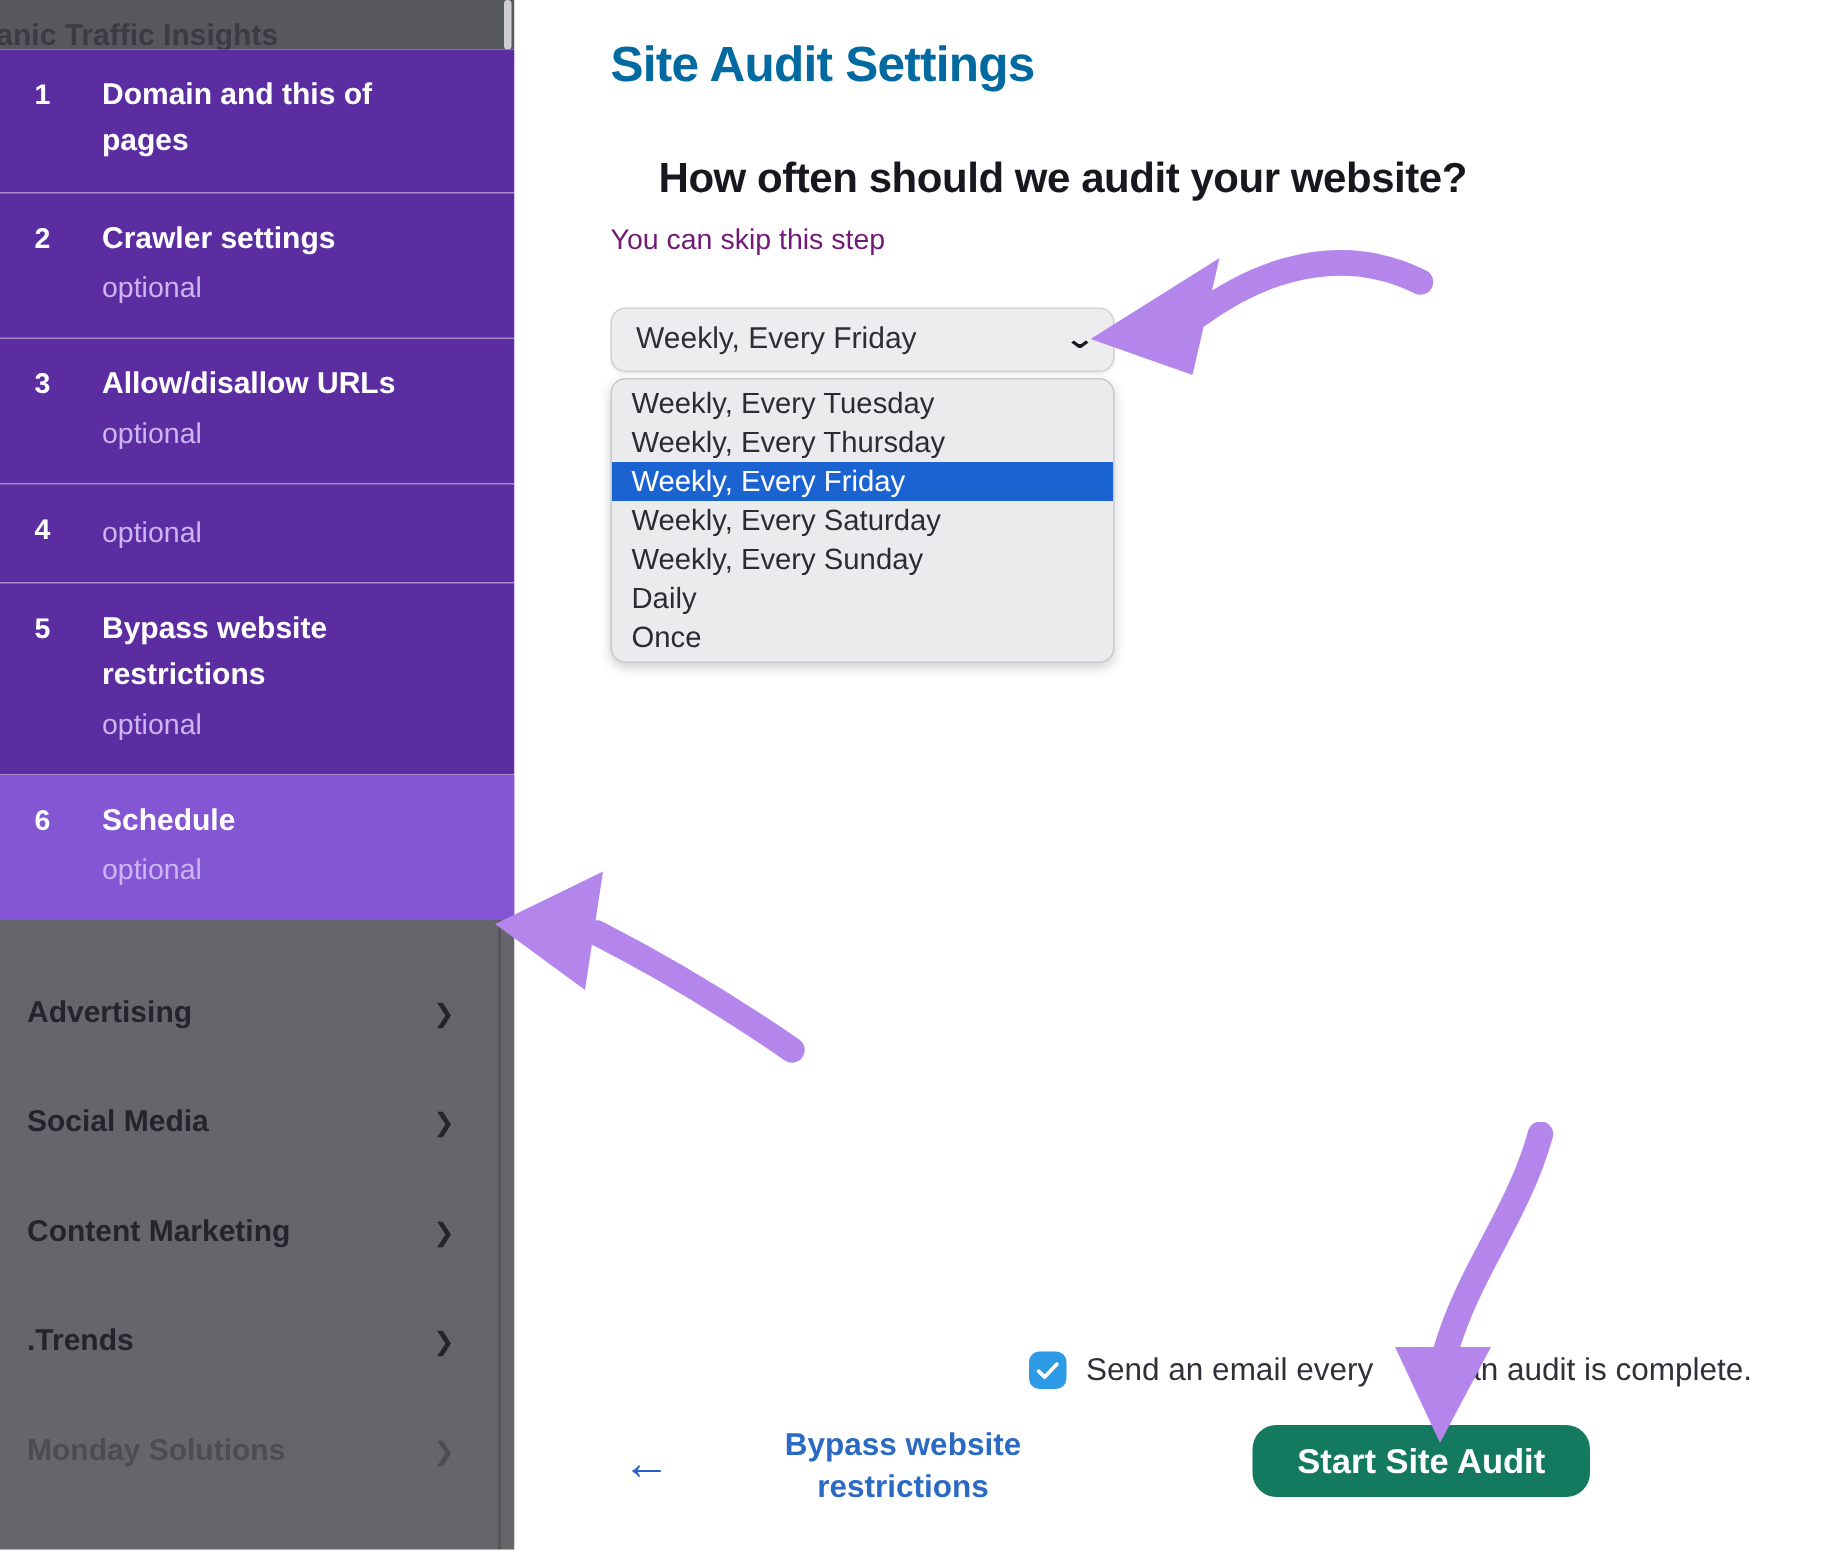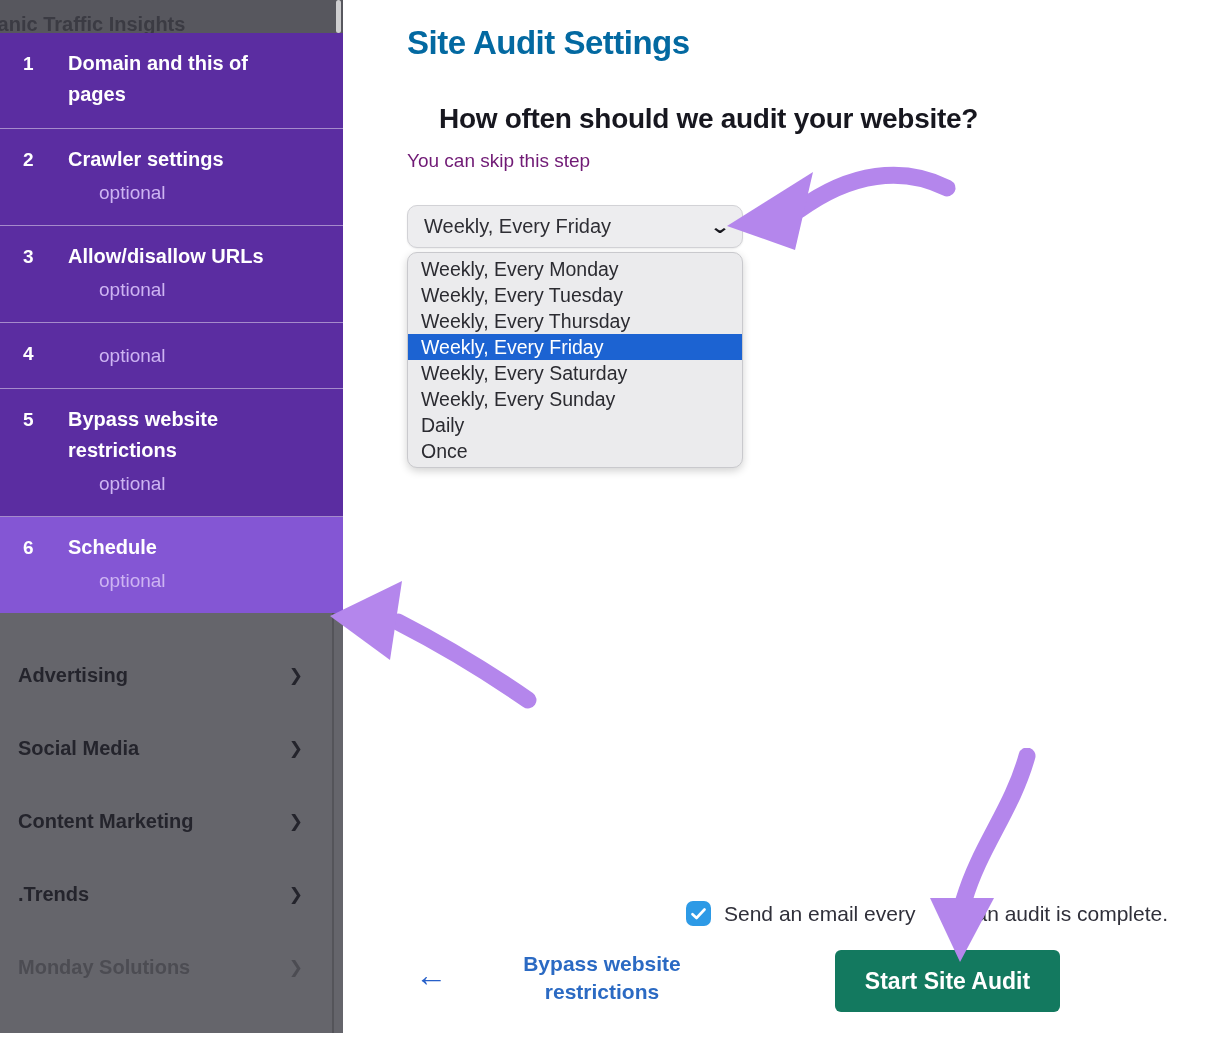--- a/index.html
+++ b/index.html
@@ -32,21 +32,21 @@
   .step.active { background:#8456d4; }
   .step .num {
     width:68px; padding-left:23px; flex:0 0 68px;
     font-size:19px; font-weight:bold; color:#ffffff; line-height:31px;
   }
   .step .texts { width:232px; }
   .step .label {
     font-size:20px; font-weight:bold; color:#ffffff; line-height:31px;
   }
   .step .optional {
-    font-size:19px; color:#cdb4f2; line-height:29px; margin-top:3px;margin-left:31px;
+    font-size:19px; color:#cdb4f2; line-height:29px; margin-top:3px;
   }
   .menu {
     background:#65656b; height:420px; padding-top:26px; position:relative;
   }
   .menu .inner-line {
     position:absolute; right:9px; top:0; bottom:0; width:2px;
     background:rgba(0,0,0,0.16);
   }
   .menu-item {
     height:73px; display:flex; align-items:center; justify-content:space-between;
@@ -99,22 +99,22 @@
   .email-gap { width:60px; }
   .back-btn {
     position:absolute; left:72px; top:957px;
     font-size:32px; font-weight:bold; color:#2760c9; cursor:pointer;
   }
   .bypass-link {
     position:absolute; left:158px; top:950px; width:202px; text-align:center;
     font-size:21px; font-weight:bold; color:#2b6ac3; line-height:28px; cursor:pointer;
   }
   .start-btn {
-    position:absolute; left:492px; top:950px; width:225px; height:62px;
-    background:#13795f; border:none; border-radius:6px;
+    position:absolute; left:492px; top:950px; width:225px; height:48px;
+    background:#13795f; border:none; border-radius:16px;
     color:#ffffff; font-size:23px; font-weight:bold;
     font-family:"Liberation Sans","DejaVu Sans",sans-serif; cursor:pointer;
   }
   .annot { position:absolute; pointer-events:none; }
 </style>
 </head>
 <body>
 
 <div class="sidebar">
   <div class="top-strip">
@@ -192,21 +192,20 @@
   <div class="page-title">Site Audit Settings</div>
   <div class="question">How often should we audit your website?</div>
   <div class="hint">You can skip this step</div>
 
   <div class="select-box">
     <span class="sel-value">Weekly, Every Friday</span>
     <span class="sel-chev">⌄</span>
   </div>
 
   <div class="options-list">
-    <div class="opt">Weekly, Every Monday</div>
     <div class="opt">Weekly, Every Tuesday</div>
     <div class="opt">Weekly, Every Thursday</div>
     <div class="opt selected">Weekly, Every Friday</div>
     <div class="opt">Weekly, Every Saturday</div>
     <div class="opt">Weekly, Every Sunday</div>
     <div class="opt">Daily</div>
     <div class="opt">Once</div>
   </div>
 
   <div class="email-row">

